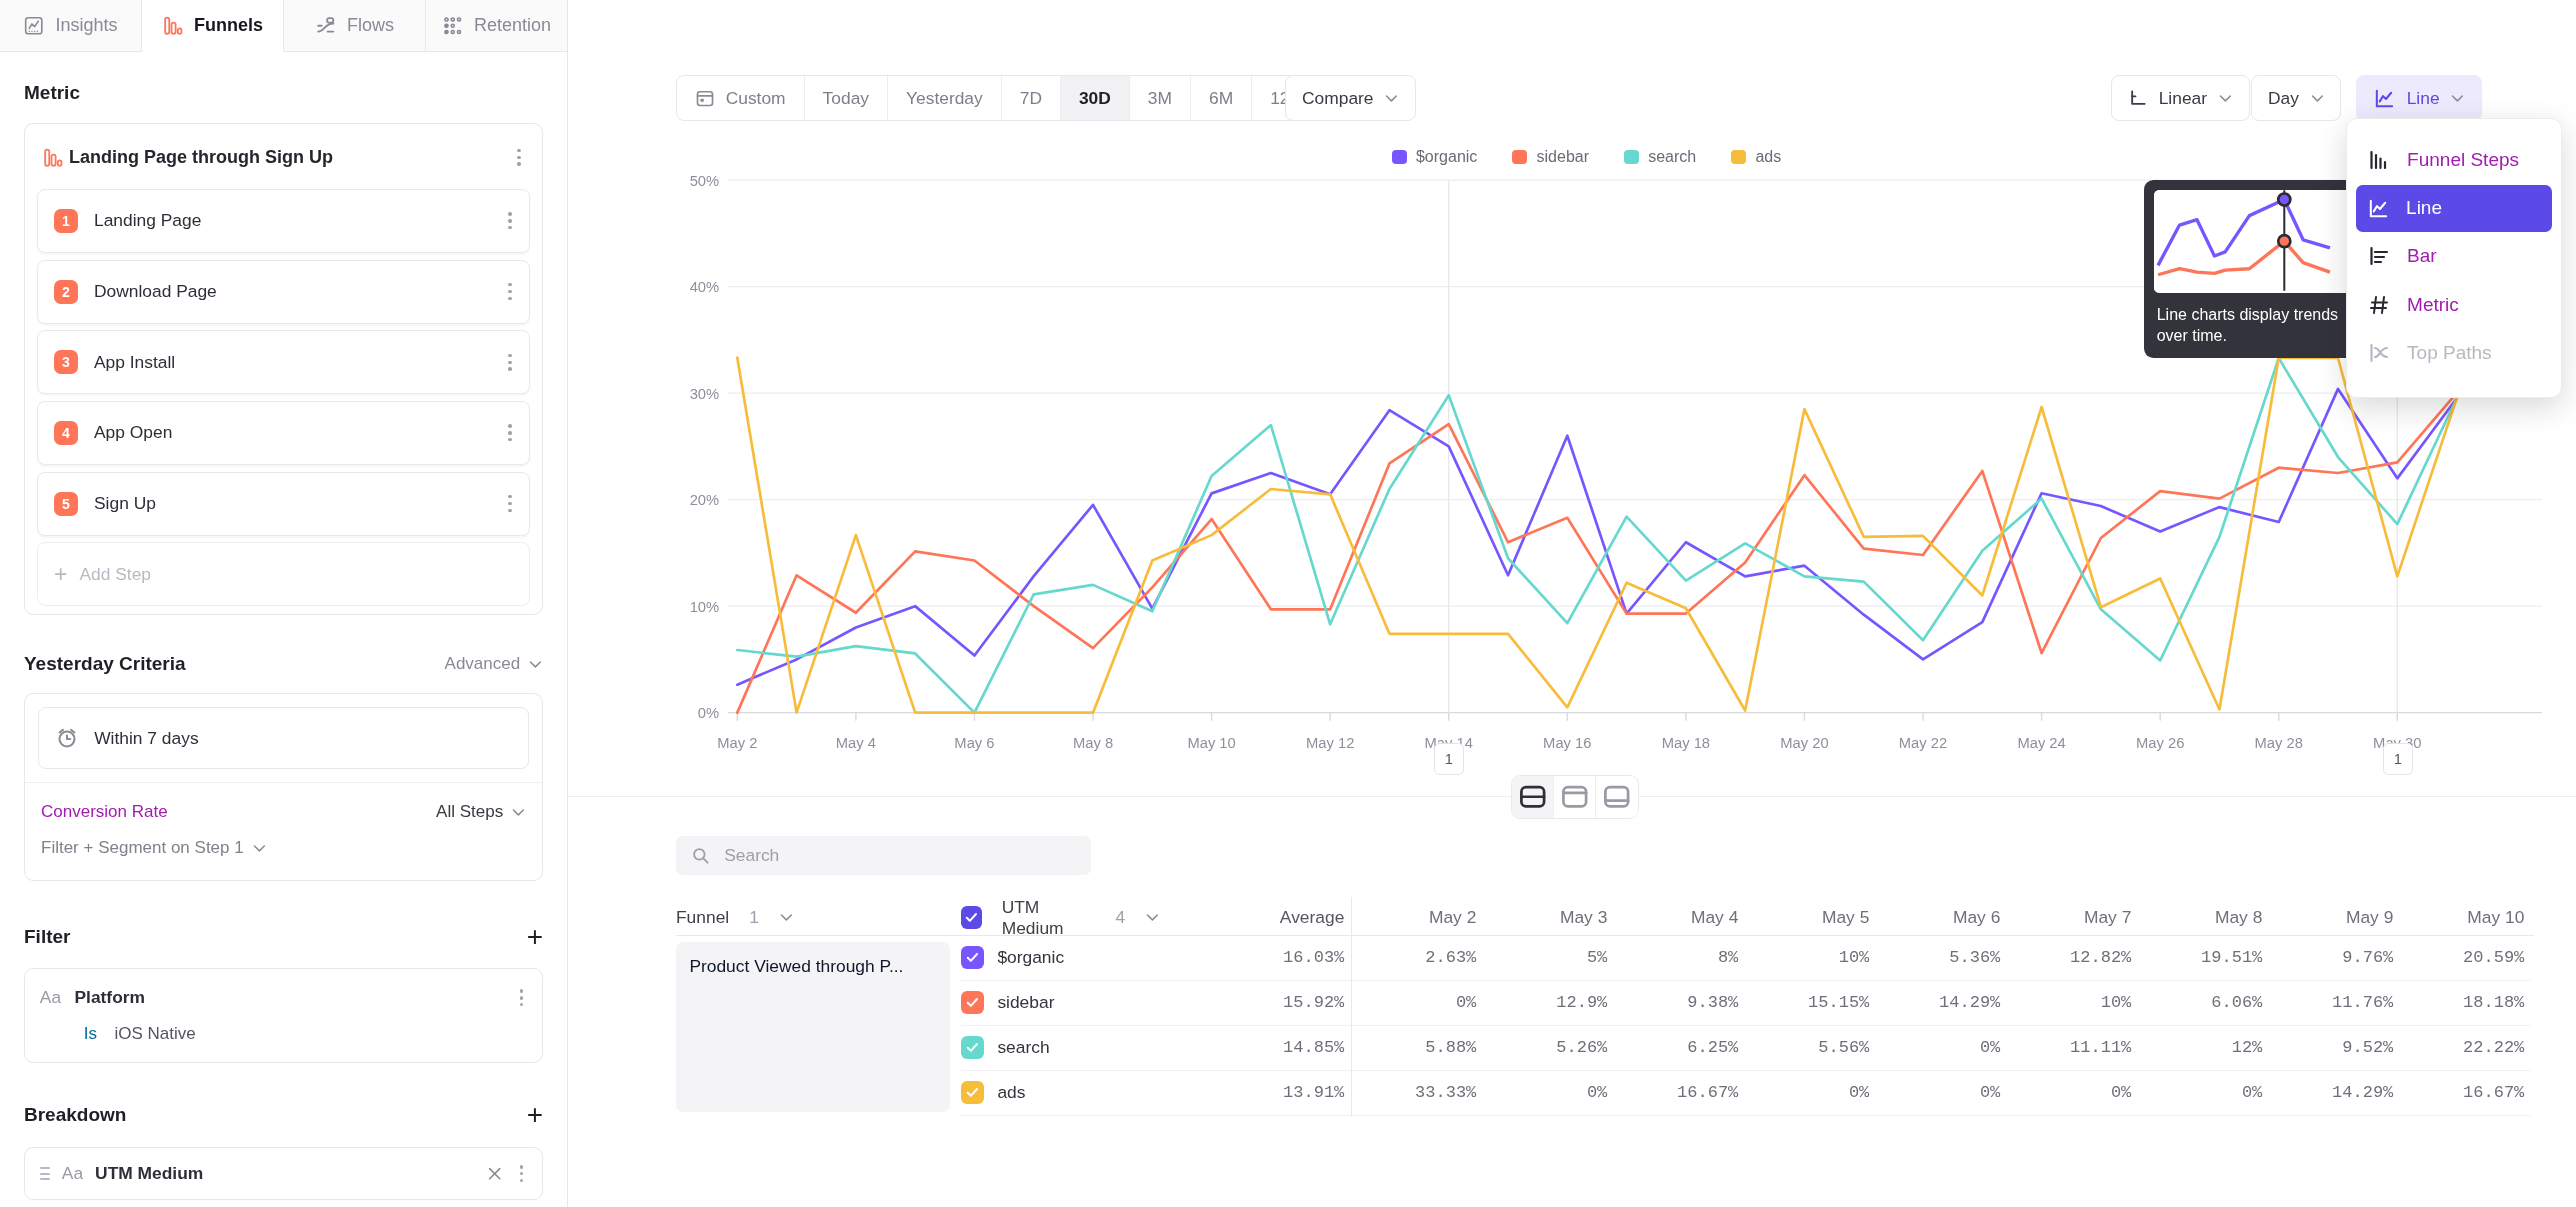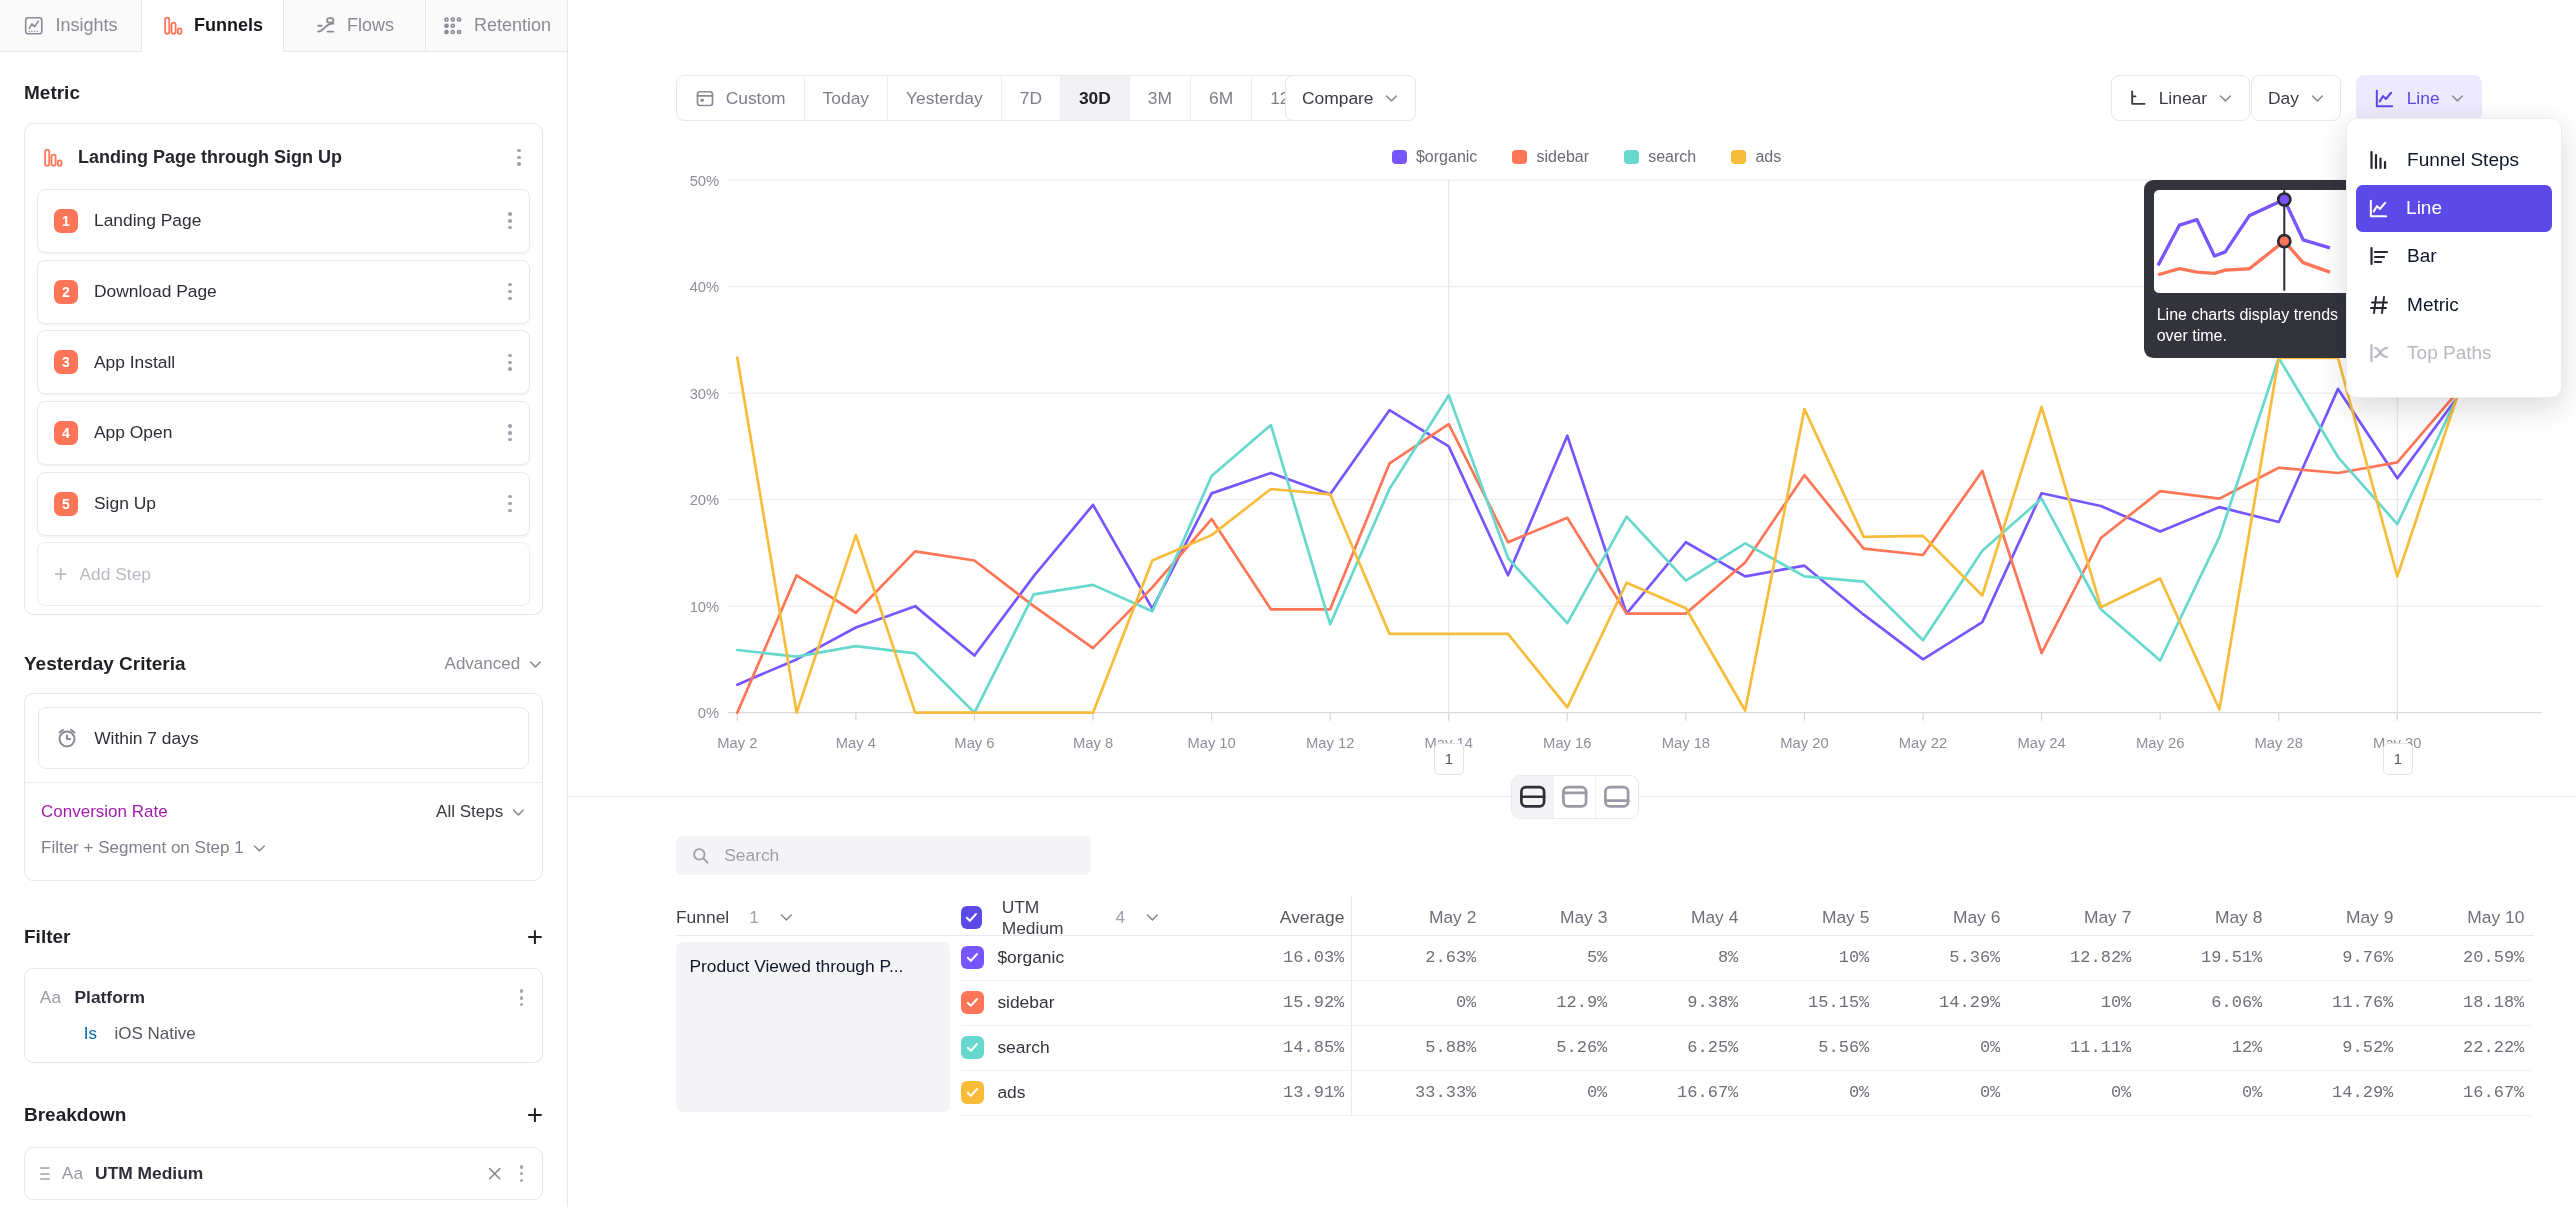--- a/index.html
+++ b/index.html
@@ -16,21 +16,21 @@
   .ic svg { display:block; }
 
   
   #sidebar { position:absolute; left:0; top:52px; width:568px; bottom:0; background:#fff;
     border-right:1.3px solid #E7E7EB; padding:29.5px 24px 0 24px; }
   .h3 { font-size:19px; font-weight:700; color:#1F1F26; }
   .headrow { display:flex; align-items:center; justify-content:space-between; }
   .ghostlink { font-size:17px; color:#8A8A95; display:flex; align-items:center; gap:8px; cursor:pointer; }
   .card { border:1.3px solid #E7E7EB; border-radius:9.4px; background:#fff; }
   #funnel-card { margin-top:19px; padding:10.7px 12px 8px; }
-  .card-title-row { display:flex; align-items:center; gap:14px; padding:10.7px 5.4px 19px; }
+  .card-title-row { display:flex; align-items:center; gap:5px; padding:10.7px 5.4px 19px; }
   .card-title { flex:1; font-size:18px; font-weight:600; color:#26262E; }
   .kebab { display:inline-flex; flex-direction:column; gap:3.4px; padding:4px; cursor:pointer; }
   .kebab i { width:3.4px; height:3.4px; border-radius:50%; background:#A2A2AC; }
   .step { border:1.3px solid #E9E9ED; border-radius:8px; height:64px; display:flex; align-items:center;
     gap:16px; padding:0 13.4px 0 16px; margin-bottom:6.7px; box-shadow:0 1.3px 2px rgba(30,30,40,.04); background:#fff; cursor:pointer; }
   .step-num { width:24px; height:24px; border-radius:6.7px; background:#FF7557; color:#fff;
     font-size:14px; font-weight:700; display:flex; align-items:center; justify-content:center; }
   .step-label { flex:1; font-size:17.4px; font-weight:500; color:#2E2E38; }
   .addstep { border:1.3px solid #EDEDF0; border-radius:8px; height:64px; display:flex; align-items:center;
     gap:12px; padding:0 16px; color:#B9B9C3; font-size:17.4px; cursor:pointer; }
@@ -111,21 +111,21 @@
   .series-name { font-size:17.4px; color:#34343E; }
   .td { font-family:"Liberation Mono","DejaVu Sans Mono",monospace; font-size:17px; color:#6F6F7A;
     height:100%; display:flex; align-items:center; justify-content:flex-end; border-bottom:1.3px solid #F1F1F4; }
   .avgcol { border-right:1.3px solid #E9E9ED; }
 
   
   #dropdown { position:absolute; left:2346px; top:118px; width:216px; background:#fff;
     border:0.7px solid #ECECEF; border-radius:10.7px; box-shadow:0 9.4px 29.5px rgba(25,25,35,.16);
     padding:16px 0 19px; z-index:20; }
   .dd-item { height:47px; margin:1.3px 9.4px; padding:0 10.7px; display:flex; align-items:center; gap:16px;
-    border-radius:6.7px; font-size:19px; color:#0f172a; cursor:pointer; }
+    border-radius:6.7px; font-size:19px; color:#a21caf; cursor:pointer; }
   .dd-item.selected { background:#5B49E8; color:#fff; }
   .dd-item.disabled { color:#B8B8C1; cursor:default; }
 
   
   #tooltip { position:absolute; left:2144px; top:180px; width:236px; background:#33333C;
     border-radius:9.4px; padding:10px; z-index:19; }
   #tt-chart { background:#fff; border-radius:5.4px; overflow:hidden; }
   #tt-text { color:#fff; font-size:16px; line-height:21px; margin:10.7px 2.7px 2.7px; }
   #tt-arrow { position:absolute; right:-11.4px; top:16px; width:0; height:0;
     border-top:10.7px solid transparent; border-bottom:10.7px solid transparent; border-left:12px solid #33333C; }

